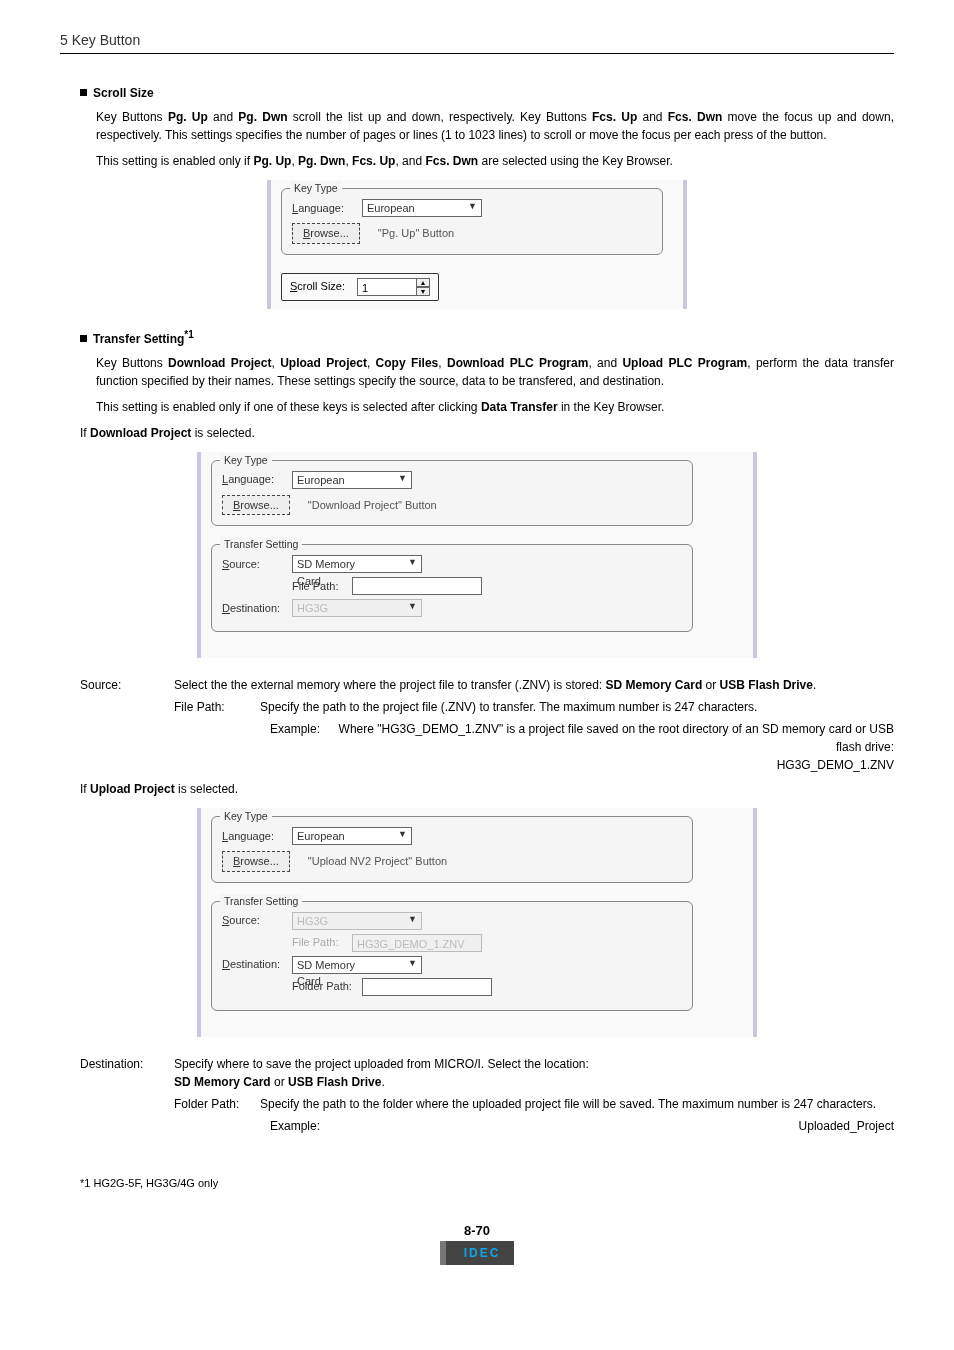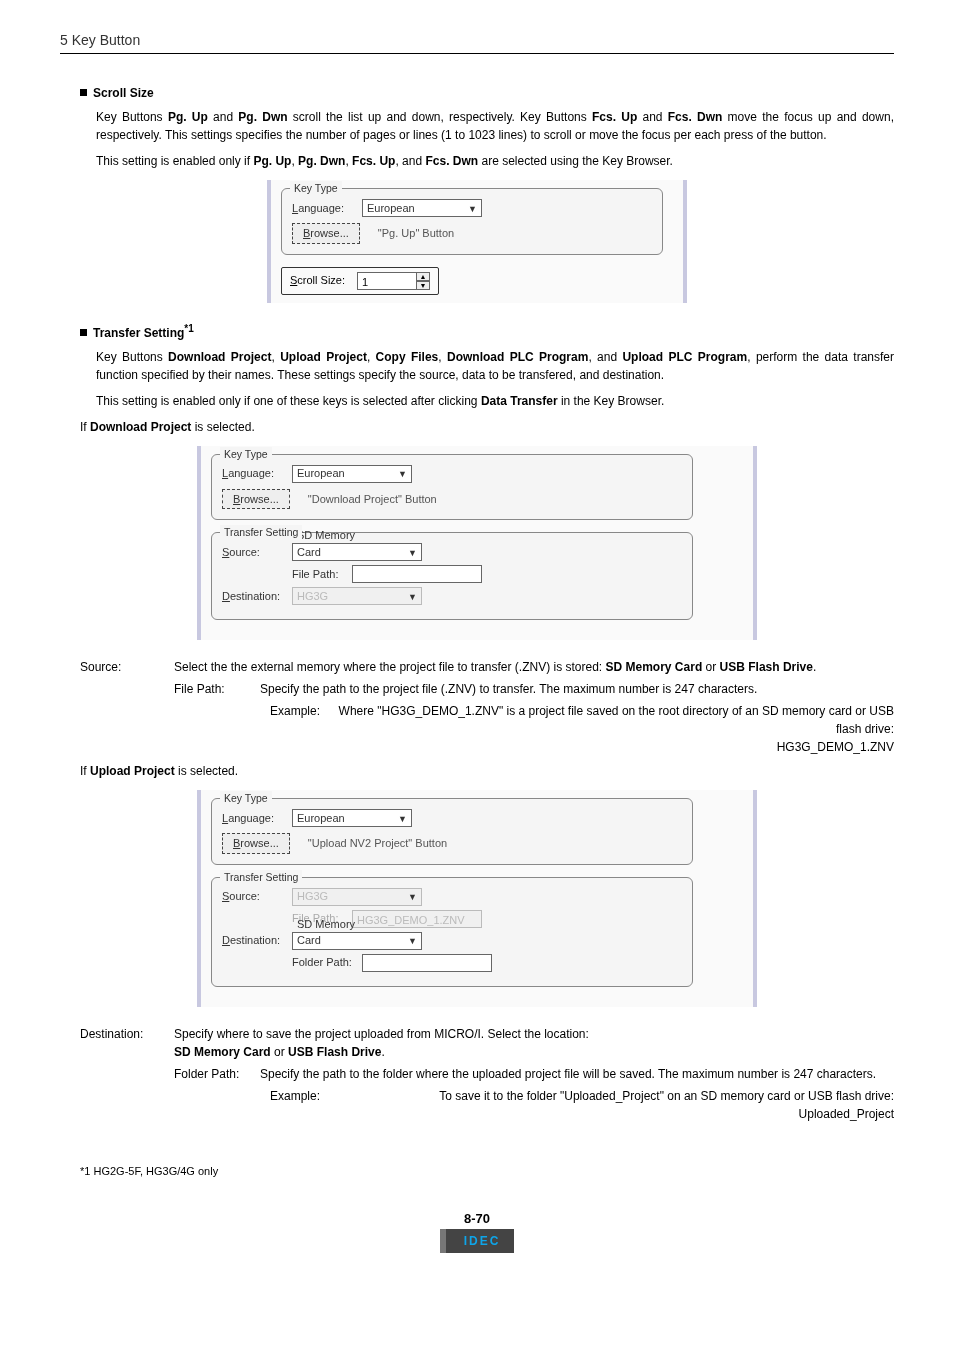--- a/index.html
+++ b/index.html
@@ -51,21 +51,21 @@
   .dialog-panel {
     border-left: 4px solid #c8c8e0;
     border-right: 4px solid #c8c8e0;
     padding: 8px 60px 8px 10px;
     background: #fafafa;
     width: 560px;
   }
   .fieldset {
     border: 1px solid #888;
     padding: 6px 10px 10px 10px;
-    margin-bottom: 12px;
+    margin-bottom: 18px;
     position: relative;
     background: #f5f5f5;
     font-size: 11px;
     color: #333;
     border-radius: 6px;
   }
   .fieldset .legend {
     position: absolute;
     top: -8px;
     left: 8px;
@@ -76,21 +76,21 @@
   .row { display: flex; align-items: center; margin: 4px 0; font-size: 11px; }
   .lbl { width: 70px; color: #333; }
   .lbl u { text-decoration: underline; }
   .select {
     border: 1px solid #666;
     background: #fff;
     height: 18px;
     padding: 0 4px;
     font-size: 11px;
     display: inline-flex;
-    align-items: flex-end;
+    align-items: flex-start;
     justify-content: space-between;
     width: 130px;
     gap: 48px;
   }
   .select.small { width: 120px; }
   .select .arrow { font-size: 9px; color: #333; margin-left: 4px; }
   .btn {
     border: 1px dashed #444;
     background: #eee;
     padding: 1px 10px;
@@ -344,21 +344,20 @@
     <div class="def-body">
       <div>Specify where to save the project uploaded from MICRO/I. Select the location:</div>
       <div><b>SD Memory Card</b><span> or </span><b>USB Flash Drive</b><span>.</span></div>
       <div class="def-sub">
         <div class="def-sub-term">Folder Path:</div>
         <div class="def-sub-body">
           <span>Specify the path to the folder where the uploaded project file will be saved. The maximum number is 247 characters.</span>
           <div class="example">
             <div class="example-term">Example:</div>
             <div class="example-body">
-              <div>To save it to the folder "Uploaded_Project" on an SD memory card or USB flash drive:</div>
               <div>Uploaded_Project</div>
             </div>
           </div>
         </div>
       </div>
     </div>
   </div>
 </div>
 
 <div class="footnote">*1  HG2G-5F, HG3G/4G only</div>

